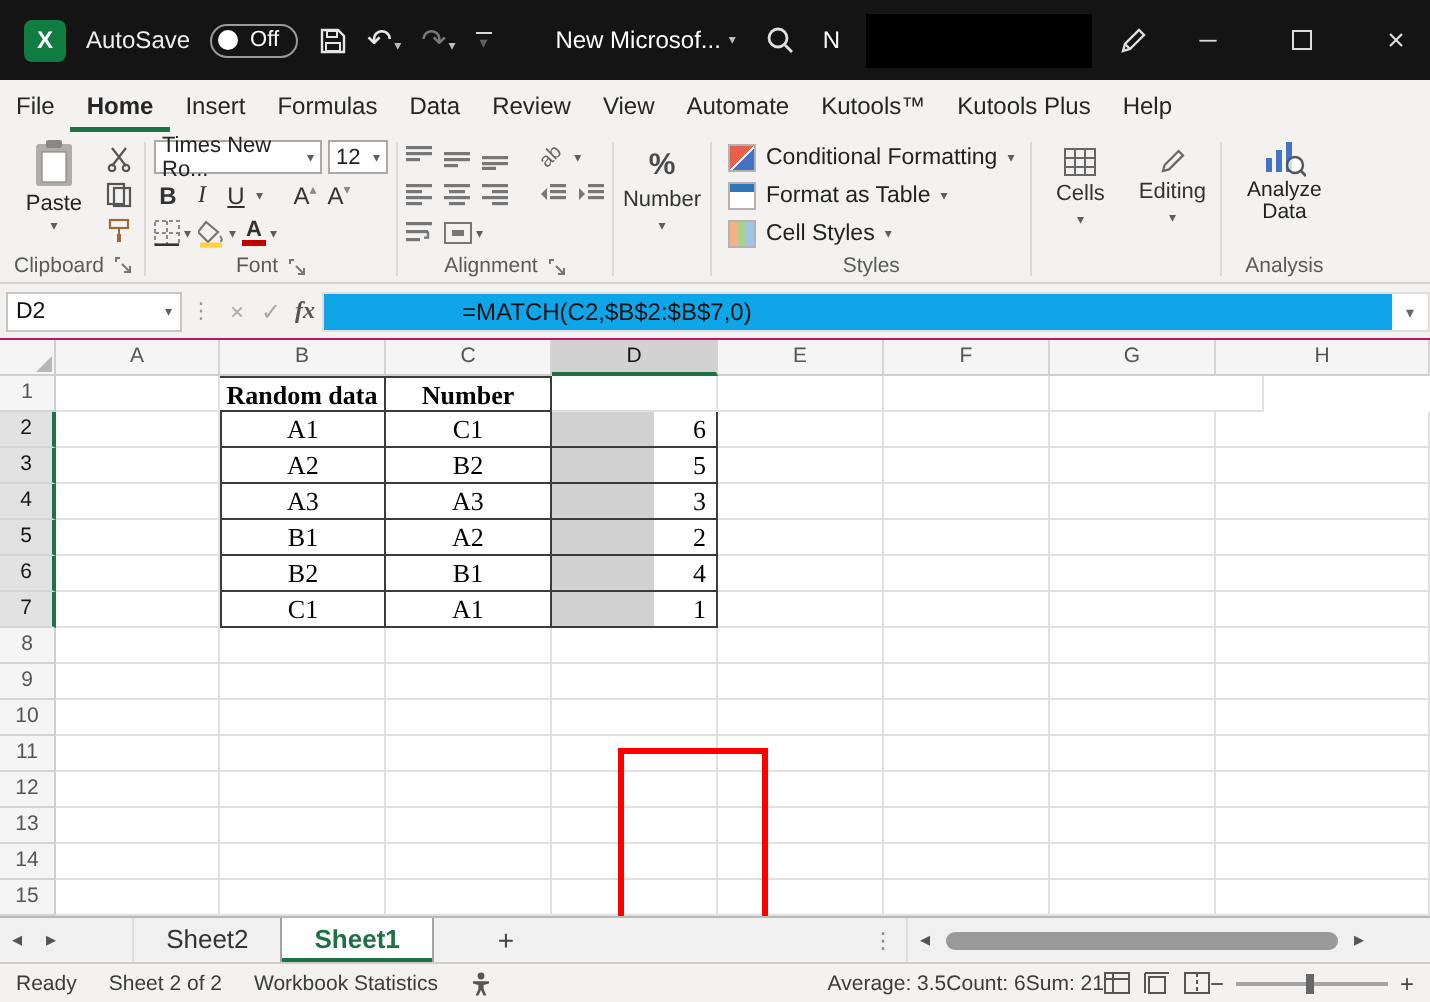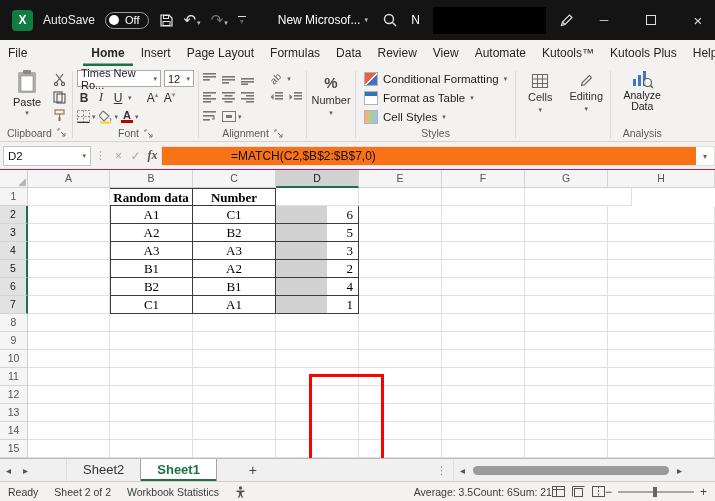--- a/index.html
+++ b/index.html
@@ -26,21 +26,21 @@
   .tb-right{margin-left:auto;display:flex;align-items:center;gap:13px;}
   .partial{color:#fff;font-size:12px;}
   .redacted{width:113px;height:27px;background:#000;}
   .winbtn{width:34px;height:40px;display:flex;align-items:center;justify-content:center;color:#ddd;font-size:12px;}
   .maxbox{width:10px;height:10px;border:1px solid #ddd;}
   .winbtn.close{font-size:15px;}
 
   
   .menubar{height:26px;background:#f3f2f1;display:flex;align-items:stretch;}
   .mtab{padding:0 8px;line-height:26px;font-size:12px;color:#252525;white-space:nowrap;}
-  .mtab.active{font-weight:bold;box-shadow:inset 0 -2.5px 0 #1e7145;margin-left:48px;}
+  .mtab.active{font-weight:bold;box-shadow:inset 0 -2.5px 0 #1e7145;}
 
   
   .ribbon{height:76px;background:#f3f2f1;border-bottom:1px solid #d5d3d1;display:flex;padding:2px 2px 0 2px;}
   .rgroup{display:flex;flex-direction:column;padding:1px 3px;}
   .rbody{flex:1;display:flex;}
   .rlabel{height:15px;display:flex;align-items:center;justify-content:center;gap:5px;font-size:10.5px;color:#5a5a5a;}
   .rsep{width:1px;background:#dcdad8;margin:3px 1px;}
   .chev{font-size:7px;color:#5f5f5f;}
   .launcher{flex:none;}
 
@@ -79,21 +79,21 @@
   .big-btn{display:flex;flex-direction:column;align-items:center;font-size:10.5px;color:#222;width:54px;text-align:center;gap:1px;}
   .big-btn .two-line{width:44px;line-height:11px;}
 
   
   .formulabar{height:28px;background:#f3f2f1;border-bottom:1px solid #be185d;display:flex;align-items:center;padding:0 0 0 3px;}
   .namebox{width:88px;height:20px;background:#fff;border:1px solid #c8c6c4;display:flex;align-items:center;
            justify-content:space-between;padding:0 4px;font-size:11.5px;color:#111;}
   .dots{color:#9a9a9a;font-size:11px;padding:0 4px;}
   .fb-btn{width:17px;text-align:center;color:#a8a8a8;font-size:12px;}
   .fb-btn.fx{font-style:italic;font-family:"Liberation Serif",serif;font-weight:bold;color:#555;}
-  .fb-input{flex:1;height:20px;background:#f97316;border:1px solid #e1dfdd;border-right:none;display:flex;align-items:center;
+  .fb-input{flex:1;height:20px;background:#0ea5e9;border:1px solid #e1dfdd;border-right:none;display:flex;align-items:center;
             font-size:12px;color:#111;padding-left:69px;white-space:nowrap;overflow:hidden;}
   .fb-expand{height:20px;line-height:20px;background:#fff;border:1px solid #e1dfdd;border-left:none;color:#666;
              font-size:8px;padding:0 7px;}
 
   
   .grid-wrap{position:relative;height:288px;background:#fff;overflow:hidden;}
   .g-row{display:flex;height:18px;}
   .g-corner{position:relative;background:#f5f5f5;border-right:1px solid #cfcfcf;border-bottom:1px solid #cfcfcf;flex:none;}
   .corner-tri{position:absolute;right:1px;bottom:1px;width:0;height:0;border-left:8px solid transparent;border-bottom:8px solid #b8b8b8;}
   .g-colhdr{flex:none;background:#f5f5f5;border-right:1px solid #d4d4d4;border-bottom:1px solid #cfcfcf;
@@ -187,21 +187,20 @@
           <span class="maxbox"></span>
         </span>
       <span class="winbtn close">×</span>
     </div>
   </div>
 
   <div class="menubar">
     <span class="mtab">File</span>
     <span class="mtab active">Home</span>
     <span class="mtab">Insert</span>
-    <span class="mtab">Page Layout</span>
     <span class="mtab">Formulas</span>
     <span class="mtab">Data</span>
     <span class="mtab">Review</span>
     <span class="mtab">View</span>
     <span class="mtab">Automate</span>
     <span class="mtab">Kutools™</span>
     <span class="mtab">Kutools Plus</span>
     <span class="mtab">Help</span>
 
   </div>

